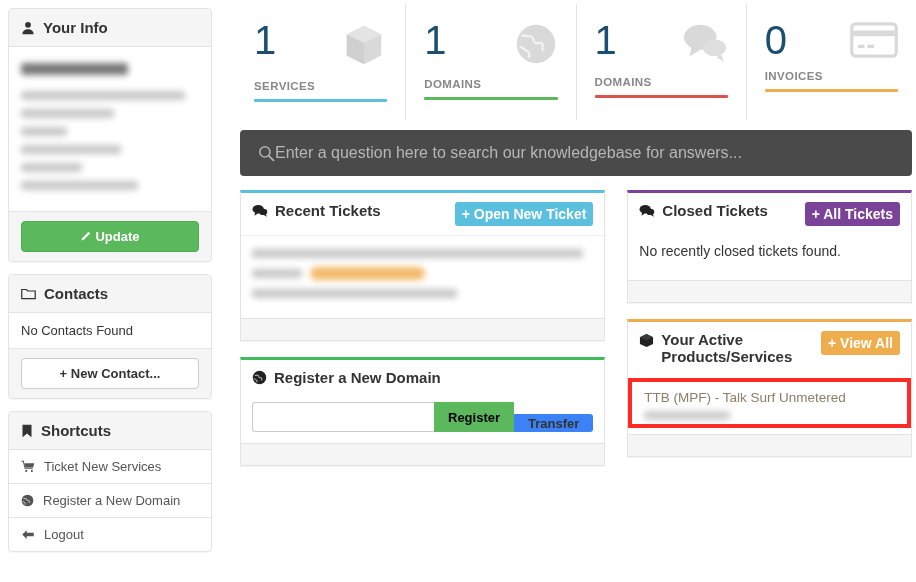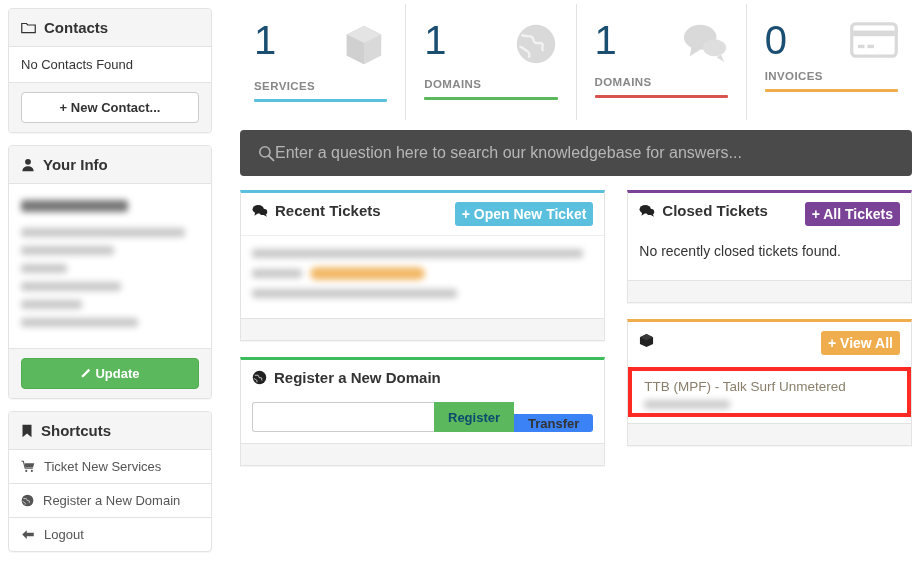--- a/index.html
+++ b/index.html
@@ -191,21 +191,21 @@
     height: 30px;
   }
   .dbtn {
     border: none;
     padding: 0 14px;
     font-size: 13px;
     font-weight: bold;
     cursor: pointer;
     font-family: "Liberation Sans", sans-serif;
   }
-  .dbtn.reg { background: #5cb85c; color: #0c4a6e; }
+  .dbtn.reg { background: #5cb85c; color: #000000; }
   .dbtn.tra { background: #3b82f6; color: #333; border-radius: 0 3px 3px 0; margin-top: 12px; }
 
   
   .prod-wrap { position: relative; padding: 0; }
   .prod-highlight {
     border: 4px solid #ff2a23;
     margin: 4px -12px;
     padding: 8px 12px 4px 12px;
   }
   .prod-name { font-size: 13.5px; color: #8a7f6b; margin-bottom: 4px; }
@@ -221,35 +221,20 @@
     vertical-align: middle;
   }
   .tl { display: flex; align-items: center; gap: 8px; margin: 8px 0; }
 </style>
 </head>
 <body>
 
 <div class="page">
 
   <div class="sidebar">
-
-    <div class="panel">
-      <div class="panel-head">
-        <span class="ico">
-          <svg width="15" height="14" viewBox="0 0 16 14">
-              <path d="M.8 2.2h5l1.4 1.6h8V12H.8z" fill="none" stroke="#333" stroke-width="1.3"></path>
-            </svg>
-        </span>
-        <span>Contacts</span>
-      </div>
-      <div class="empty-text">No Contacts Found</div>
-      <div class="panel-foot">
-        <div class="btn btn-default btn-block">+ New Contact...</div>
-      </div>
-    </div>
 
     <div class="panel">
       <div class="panel-head">
         <span class="ico">
           <svg width="14" height="14" viewBox="0 0 16 16">
               <circle cx="8" cy="4.3" r="3.3" fill="#333"></circle>
               <path d="M1.6 15c0-3.6 2.9-5.6 6.4-5.6s6.4 2 6.4 5.6z" fill="#333"></path>
             </svg>
         </span>
         <span>Your Info</span>
@@ -264,20 +249,35 @@
         <div class="blur-line" style="width:66%"></div>
       </div>
       <div class="panel-foot">
         <div class="btn btn-green btn-block">
           <span class="ico" style="display:inline-block;vertical-align:-1px;margin-right:4px;">
             <svg width="11" height="11" viewBox="0 0 16 16">
                 <path d="M12.3 1.2 14.8 3.7 5.6 12.9 2.3 13.7 3.1 10.4z" fill="#fff"></path>
               </svg>
           </span><span>Update</span>
         </div>
+      </div>
+    </div>
+
+    <div class="panel">
+      <div class="panel-head">
+        <span class="ico">
+          <svg width="15" height="14" viewBox="0 0 16 14">
+              <path d="M.8 2.2h5l1.4 1.6h8V12H.8z" fill="none" stroke="#333" stroke-width="1.3"></path>
+            </svg>
+        </span>
+        <span>Contacts</span>
+      </div>
+      <div class="empty-text">No Contacts Found</div>
+      <div class="panel-foot">
+        <div class="btn btn-default btn-block">+ New Contact...</div>
       </div>
     </div>
 
     <div class="panel">
       <div class="panel-head">
         <span class="ico">
           <svg width="12" height="14" viewBox="0 0 12 14">
               <path d="M1.5.8h9v12.4L6 9.6 1.5 13.2z" fill="#333"></path>
             </svg>
         </span>
@@ -471,20 +471,21 @@
 
         <div class="card" style="border-top-color:#f0ad4e">
           <div class="card-head" style="border-bottom:none;padding-bottom:2px;">
             <div class="card-title" style="max-width:170px;">
               <span class="ico" style="margin-top:2px;">
                 <svg width="15" height="15" viewBox="0 0 16 16">
                     <path d="M8 1 15 4.4v7.2L8 15 1 11.6V4.4z" fill="#222"></path>
                     <path d="M8 1 15 4.4 8 7.8 1 4.4z" fill="#3a3a3a"></path>
                   </svg>
               </span>
+              <span>Your Active Products/Services</span>
             </div>
             <span class="pill" style="background:#f0ad4e">+ View All</span>
           </div>
           <div class="card-body prod-wrap" style="padding:6px 12px 0 12px;">
             <div class="prod-highlight">
               <div class="prod-name">TTB (MPF) - Talk Surf Unmetered</div>
               <div class="prod-sub"></div>
             </div>
           </div>
           <div class="card-foot" style="margin-top:6px;"></div>

